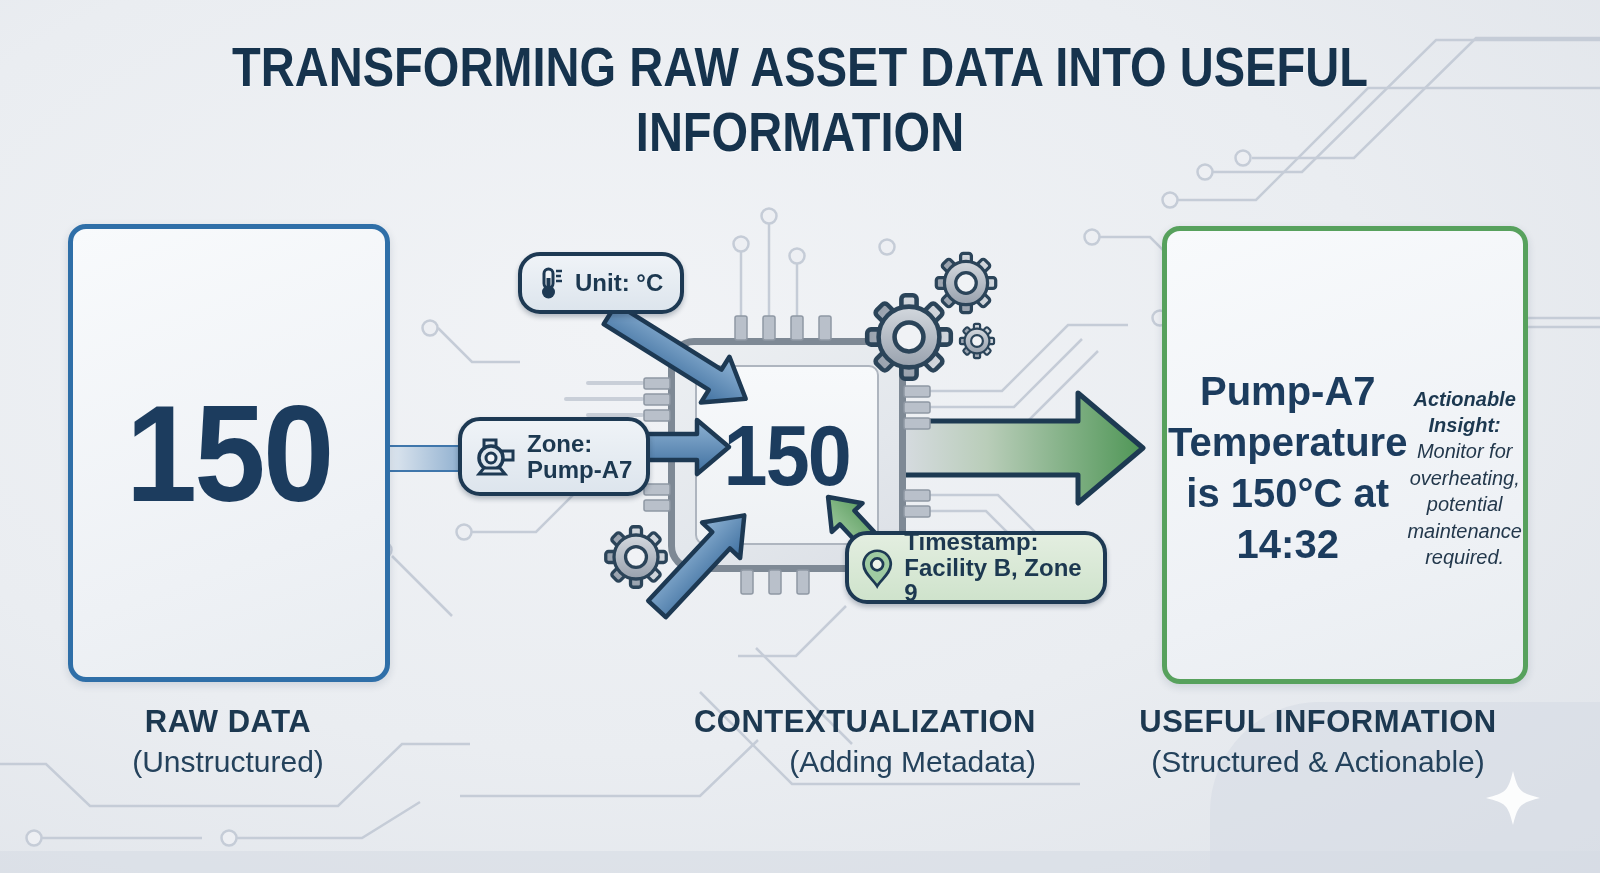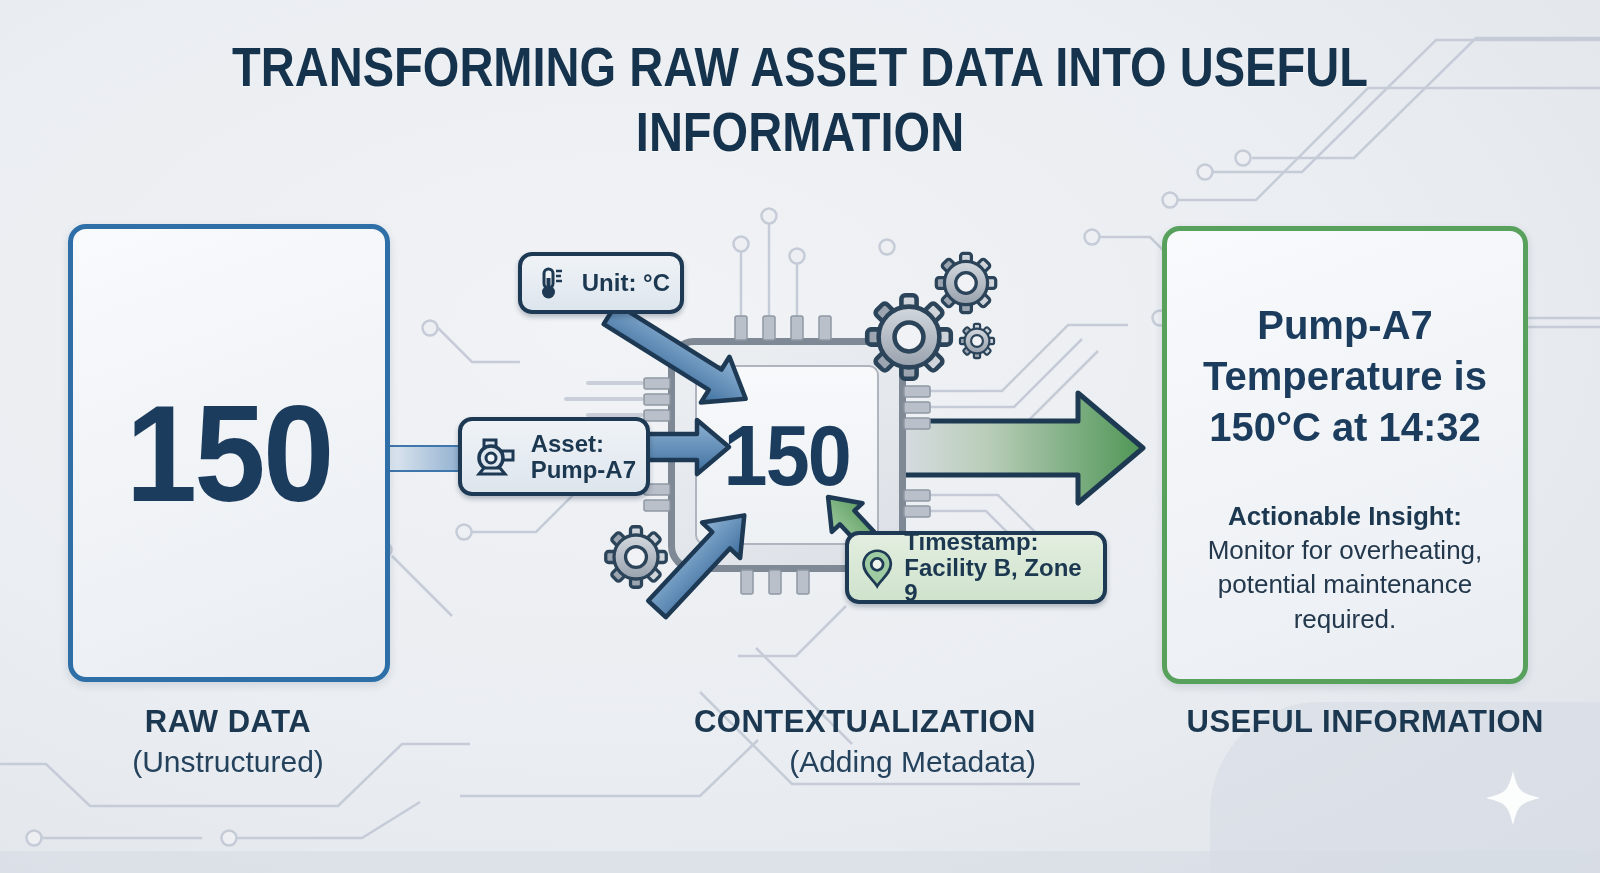--- a/index.html
+++ b/index.html
@@ -13,50 +13,50 @@
     text-shadow:0 1px 0 rgba(255,255,255,.6);}
 
   
   .stage-box{position:absolute;box-sizing:border-box;border-radius:18px;z-index:4;
     background:linear-gradient(160deg,#f8fafc 0%,#eef1f5 70%,#e9edf1 100%);
     box-shadow:0 3px 8px rgba(30,50,80,.14);}
   .raw-box{left:68px;top:224px;width:322px;height:458px;border:5px solid #2f6fa8;
     display:flex;align-items:center;justify-content:center;}
   .raw-value{font-size:138px;font-weight:bold;color:#1c3c5e;transform:scaleX(.93);letter-spacing:-3px;}
   .useful-box{left:1162px;top:226px;width:366px;height:458px;border:5px solid #57a15d;
-    display:flex;flex-direction:column;align-items:center;justify-content:center;text-align:center;padding:0 12px;}
+    display:flex;flex-direction:row;align-items:center;justify-content:center;text-align:center;padding:0 12px;}
   .useful-headline{width:330px;font-size:40px;line-height:1.27;font-weight:bold;color:#1c3c5e;margin-top:26px;}
-  .insight{width:330px;margin-top:46px;font-size:26px;line-height:1.32;color:#23384c;}
+  .insight{width:330px;margin-top:46px;font-size:20px;line-height:1.32;color:#23384c;font-style:italic;}
   .insight b{color:#1c3850;}
 
   
   .chip{position:absolute;left:668px;top:338px;width:238px;height:234px;box-sizing:border-box;
     border:7px solid #7e8995;border-radius:26px;z-index:2;
     background:linear-gradient(150deg,#eceff2 0%,#e3e7ec 60%,#dce0e6 100%);}
   .chip-inner{position:absolute;inset:20px;border:2px solid #aeb5bf;border-radius:10px;
     background:linear-gradient(180deg,#f7f9fb,#eef1f4);display:flex;align-items:center;justify-content:center;}
   .chip-value{font-size:86px;font-weight:bold;color:#1c3c5e;transform:scaleX(.92);letter-spacing:-2px;}
 
   
-  .tag{position:absolute;box-sizing:border-box;z-index:4;border:4px solid #1d3953;border-radius:14px;
+  .tag{position:absolute;box-sizing:border-box;z-index:4;border:4px solid #1d3953;border-radius:22px;
     background:linear-gradient(180deg,#eff3f7 0%,#dde5ed 100%);
     display:flex;align-items:center;gap:9px;padding:0 10px;
-    box-shadow:0 3px 5px rgba(20,40,60,.28);color:#1c3850;font-weight:bold;justify-content:space-between;}
+    box-shadow:0 3px 5px rgba(20,40,60,.28);color:#1c3850;font-weight:bold;}
   .tag .txt{font-size:24px;line-height:1.07;}
   .tag-unit{left:518px;top:252px;width:166px;height:62px;}
   .tag-asset{left:458px;top:417px;width:192px;height:79px;}
   .tag-timestamp{left:546px;top:594px;width:206px;height:77px;}
   .tag-location{left:845px;top:531px;width:262px;height:73px;
     background:linear-gradient(180deg,#e3eee0 0%,#cfe3cc 100%);}
 
   
   .stage-label{position:absolute;top:704px;width:520px;text-align:center;z-index:5;color:#1c3850;}
   .stage-label .main{font-size:31px;font-weight:bold;letter-spacing:.5px;}
   .stage-label .sub{font-size:30px;margin-top:5px;color:#24425c;}
-  .lbl-raw{left:-32px;} .lbl-context{left:516px;text-align:right;} .lbl-useful{left:1024px;text-align:right;}
+  .lbl-raw{left:-32px;} .lbl-context{left:516px;text-align:right;} .lbl-useful{left:1058px;}
 
   .blob{position:absolute;left:1210px;top:702px;width:520px;height:300px;border-radius:110px;
     background:#d4dae3;opacity:.5;z-index:0;}
   .bottom-band{position:absolute;left:-40px;top:851px;width:1720px;height:60px;border-radius:40px;
     background:#d6dbe3;opacity:.55;z-index:0;}
 </style>
 </head>
 <body>
 
 <div class="canvas">
@@ -217,21 +217,21 @@
 
   <div class="tag tag-asset">
     <svg width="46" height="42" viewBox="0 0 46 42">
       <rect x="12" y="4" width="12" height="7" fill="#dfe7ee" stroke="#1d3953" stroke-width="3"></rect>
       <rect x="30" y="15" width="11" height="9" fill="#dfe7ee" stroke="#1d3953" stroke-width="3"></rect>
       <circle cx="19" cy="22" r="12" fill="#dfe7ee" stroke="#1d3953" stroke-width="3.5"></circle>
       <circle cx="19" cy="22" r="5" fill="#f2f5f8" stroke="#1d3953" stroke-width="3"></circle>
       <path d="M7,38 H33 L28,32 H12 Z" fill="#dfe7ee" stroke="#1d3953" stroke-width="3"></path>
     </svg>
     <span class="txt">
-      <span>Asset:</span><br>
+      <span>Zone:</span><br>
       <span>Pump-A7</span>
     </span>
   </div>
 
 
   <div class="tag tag-location">
     <svg width="38" height="46" viewBox="0 0 40 46">
       <path d="M20,4 C29,4 35,11 35,19 C35,29 24,36 20,43 C16,36 5,29 5,19 C5,11 11,4 20,4 Z" fill="#9fcba2" stroke="#1d3953" stroke-width="3"></path>
       <circle cx="20" cy="19" r="6.5" fill="#ecf3ec" stroke="#1d3953" stroke-width="3"></circle>
     </svg>
@@ -244,15 +244,16 @@
   <div class="stage-label lbl-raw">
     <div class="main">RAW DATA</div>
     <div class="sub">(Unstructured)</div>
   </div>
   <div class="stage-label lbl-context">
     <div class="main">CONTEXTUALIZATION</div>
     <div class="sub">(Adding Metadata)</div>
   </div>
   <div class="stage-label lbl-useful">
     <div class="main">USEFUL INFORMATION</div>
+    <div class="sub">(Structured &amp; Actionable)</div>
   </div>
 
 </div>
 
 </body></html>

